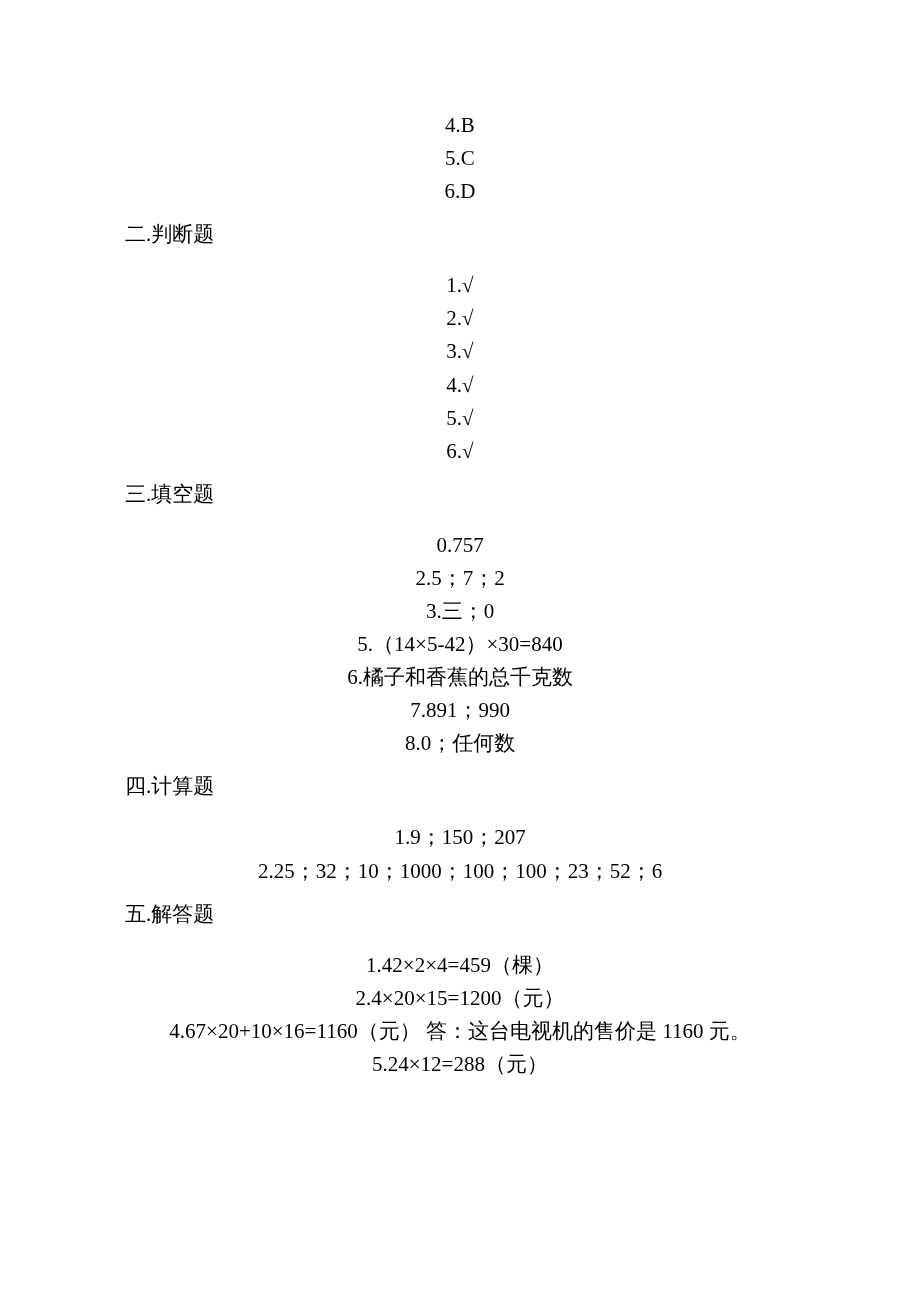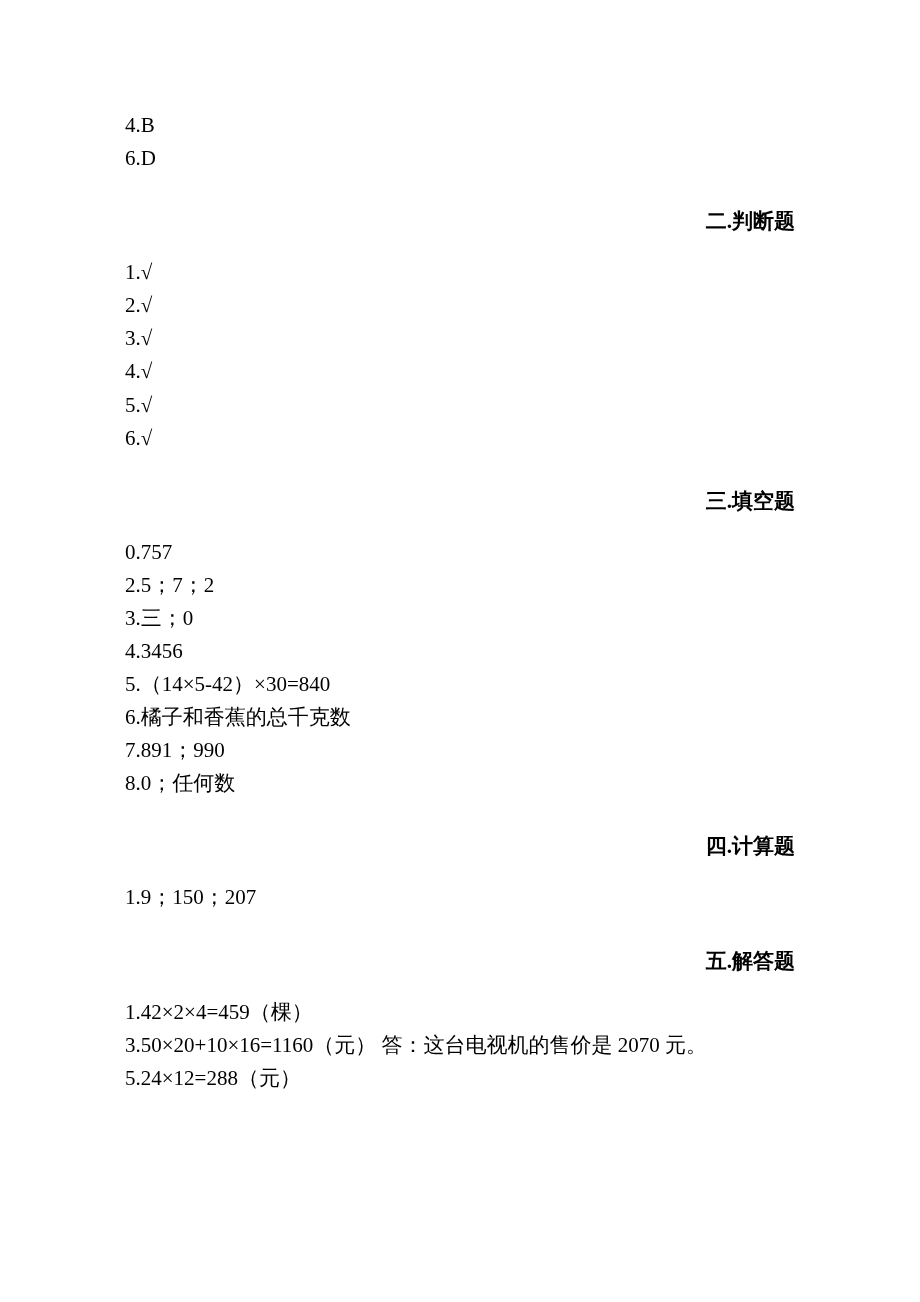--- a/index.html
+++ b/index.html
@@ -14,62 +14,64 @@
       font-family: "SimSun", "宋体", serif;
       font-size: 21px;
       color: #000000;
       padding: 110px 125px 0 125px;
       line-height: 1.48;
     }
     .answer-line {
       margin-bottom: 2px;
     }
     .section-heading {
-      font-weight: bold;
-      margin-top: 32px;
+      font-weight: normal;
+      margin-top: 12px;
       margin-bottom: 20px;
-      text-align: right;
     }
     .section-group {
       margin-bottom: 2px;
+      text-align: center;
     }
   </style>
 </head>
 <body>
 
 <div class="section-group">
   <div class="answer-line">4.B</div>
+  <div class="answer-line">5.C</div>
   <div class="answer-line">6.D</div>
 </div>
 
 <div class="section-heading">二.判断题</div>
 <div class="section-group">
   <div class="answer-line">1.√</div>
   <div class="answer-line">2.√</div>
   <div class="answer-line">3.√</div>
   <div class="answer-line">4.√</div>
   <div class="answer-line">5.√</div>
   <div class="answer-line">6.√</div>
 </div>
 
 <div class="section-heading">三.填空题</div>
 <div class="section-group">
   <div class="answer-line">0.757</div>
   <div class="answer-line">2.5；7；2</div>
   <div class="answer-line">3.三；0</div>
-  <div class="answer-line">4.3456</div>
   <div class="answer-line">5.（14×5-42）×30=840</div>
   <div class="answer-line">6.橘子和香蕉的总千克数</div>
   <div class="answer-line">7.891；990</div>
   <div class="answer-line">8.0；任何数</div>
 </div>
 
 <div class="section-heading">四.计算题</div>
 <div class="section-group">
   <div class="answer-line">1.9；150；207</div>
+  <div class="answer-line">2.25；32；10；1000；100；100；23；52；6</div>
 </div>
 
 <div class="section-heading">五.解答题</div>
 <div class="section-group">
   <div class="answer-line">1.42×2×4=459（棵）</div>
-  <div class="answer-line">3.50×20+10×16=1160（元）   答：这台电视机的售价是 2070 元。</div>
+  <div class="answer-line">2.4×20×15=1200（元）</div>
+  <div class="answer-line">4.67×20+10×16=1160（元）   答：这台电视机的售价是 1160 元。</div>
   <div class="answer-line">5.24×12=288（元）</div>
 </div>
 
 </body></html>

